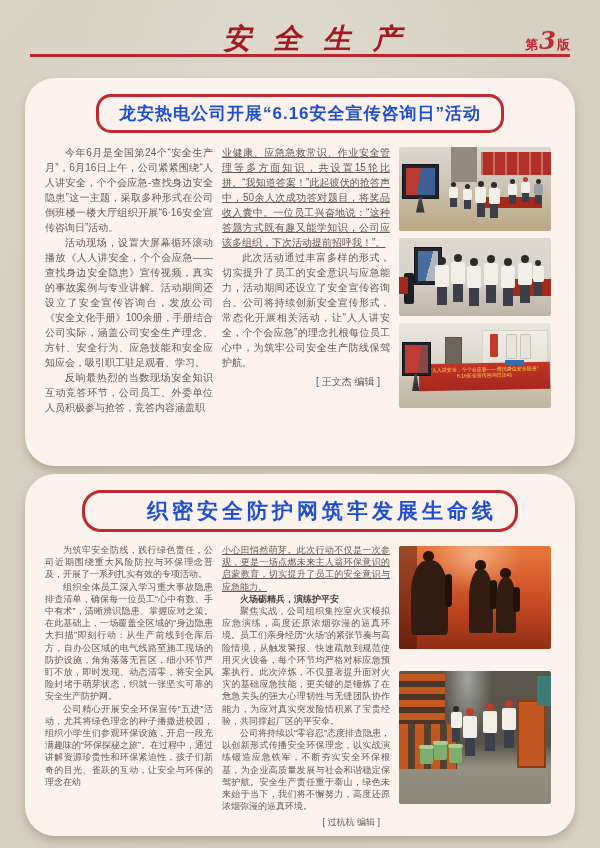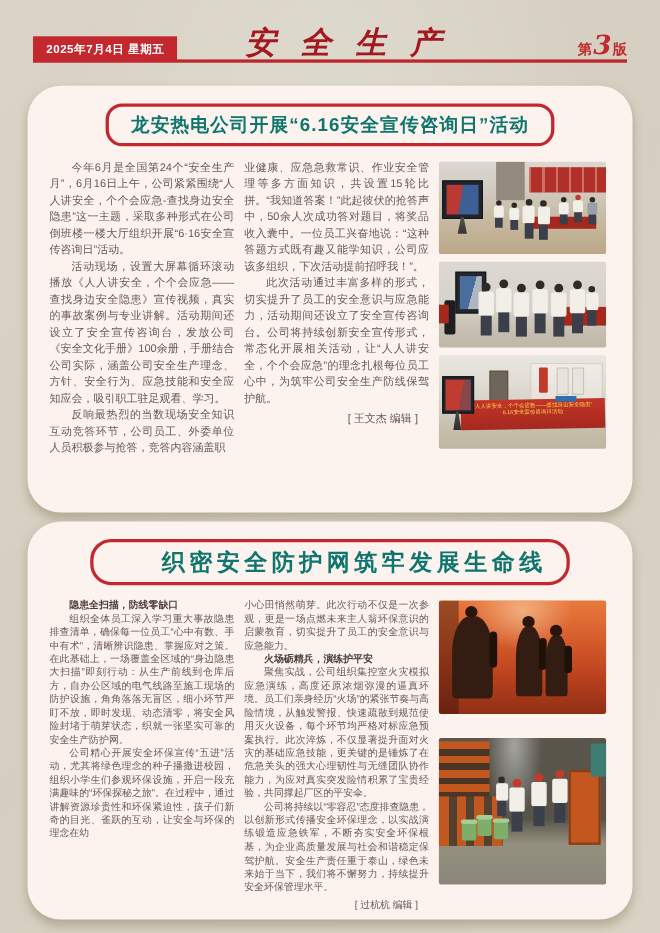--- a/index.html
+++ b/index.html
@@ -39,37 +39,37 @@
   }
   .panel1{top:78px;height:388px;}
   .panel2{top:474px;height:362px;}
 
   .title-box{
     width:fit-content;margin:16px auto 8px auto;
     border:3px solid #c2282e;border-radius:15px;
     padding:5px 20px;background:#fcf2ee;
   }
   .title-box h1{
-    margin:0;color:#0f766e;font-weight:bold;white-space:nowrap;
+    margin:0;color:#1d4ed8;font-weight:bold;white-space:nowrap;
   }
   .panel1 .title-box h1{font-size:17px;letter-spacing:1px;}
   .panel2 .title-box{border-radius:19px;padding:4px 18px;}
   .panel2 .title-box h1{font-size:21px;letter-spacing:4px;margin-left:44px;}
 
   .body-grid{
     display:grid;grid-template-columns:168px 168px 1fr;
     column-gap:9px;align-items:start;
     padding:4px 24px 0 20px;
   }
   .text-col{color:#6b584e;text-align:justify;}
   .panel1 .text-col{font-size:10px;line-height:15px;}
   .panel2 .text-col{font-size:9px;line-height:12.2px;}
   .text-col p{margin:0;}
   .para{text-indent:2em;}
-  .noindent{text-indent:0;}
+  .noindent{text-indent:0;text-decoration:underline;}
   .subhead{font-weight:bold;text-indent:2em;color:#4e3e36;}
   .editor{text-align:right;padding-right:10px;margin-top:4px;color:#6b584e;}
   .panel1 .editor{font-size:10px;}
   .panel2 .editor{font-size:9px;}
 
   
   .photo-col{display:flex;flex-direction:column;}
   .photo{position:relative;overflow:hidden;width:100%;border-radius:2px;}
 
   
@@ -149,23 +149,20 @@
   .helmet .head{background:#c23b2a;}
   .dark-torso .torso{background:#9aa0a8;}
 </style>
 </head>
 <body>
 
 <div class="page">
 
   <div class="header">
     <div class="header-rule"></div>
-    <div class="date-box">
-      <span>2025年7月4日  星期五</span>
-    </div>
     <div class="masthead">安全生产</div>
     <div class="edition">
       <span>第</span><span class="ed-num">3</span><span>版</span>
     </div>
   </div>
 
   <section class="panel panel1">
     <div class="title-box">
       <h1>龙安热电公司开展“6.16安全宣传咨询日”活动</h1>
     </div>
@@ -294,30 +291,30 @@
       </div>
     </div>
   </section>
 
   <section class="panel panel2">
     <div class="title-box">
       <h1>织密安全防护网筑牢发展生命线</h1>
     </div>
     <div class="body-grid">
       <div class="text-col">
-          <p class="subhead">隐患全扫描，防线零缺口</p>
+          <p class="para">为筑牢安全防线，践行绿色责任，公司近期围绕重大风险防控与环保理念普及，开展了一系列扎实有效的专项活动。</p>
           <p class="para">组织全体员工深入学习重大事故隐患排查清单，确保每一位员工“心中有数、手中有术”，清晰辨识隐患、掌握应对之策。在此基础上，一场覆盖全区域的“身边隐患大扫描”即刻行动：从生产前线到仓库后方，自办公区域的电气线路至施工现场的防护设施，角角落落无盲区，细小环节严盯不放，即时发现、动态清零，将安全风险封堵于萌芽状态，织就一张坚实可靠的安全生产防护网。</p>
           <p class="para">公司精心开展安全环保宣传“五进”活动，尤其将绿色理念的种子播撒进校园，组织小学生们参观环保设施，开启一段充满趣味的“环保探秘之旅”。在过程中，通过讲解资源珍贵性和环保紧迫性，孩子们新奇的目光、雀跃的互动，让安全与环保的理念在幼</p>
         </div>
       <div class="text-col">
         <div>
             <p class="para noindent">小心田悄然萌芽。此次行动不仅是一次参观，更是一场点燃未来主人翁环保意识的启蒙教育，切实提升了员工的安全意识与应急能力。</p>
             <p class="subhead">火场砺精兵，演练护平安</p>
             <p class="para">聚焦实战，公司组织集控室火灾模拟应急演练，高度还原浓烟弥漫的逼真环境。员工们亲身经历“火场”的紧张节奏与高险情境，从触发警报、快速疏散到规范使用灭火设备，每个环节均严格对标应急预案执行。此次淬炼，不仅显著提升面对火灾的基础应急技能，更关键的是锤炼了在危急关头的强大心理韧性与无缝团队协作能力，为应对真实突发险情积累了宝贵经验，共同撑起厂区的平安伞。</p>
-            <p class="para">公司将持续以“零容忍”态度排查隐患，以创新形式传播安全环保理念，以实战演练锻造应急铁军，不断夯实安全环保根基，为企业高质量发展与社会和谐稳定保驾护航。安全生产责任重于泰山，绿色未来始于当下，我们将不懈努力，持续提升安全环保管理水平。</p>
+            <p class="para">公司将持续以“零容忍”态度排查隐患，以创新形式传播安全环保理念，以实战演练锻造应急铁军，不断夯实安全环保根基，为企业高质量发展与社会和谐稳定保驾护航。安全生产责任重于泰山，绿色未来始于当下，我们将不懈努力，高度还原浓烟弥漫的逼真环境。</p>
           </div>
         <div class="editor">[ 过杭杭 编辑 ]</div>
       </div>
       <div class="photo-col">
 
         <div class="photo ph-a2-1">
           <div class="smoke"></div>
           <div class="wall-l"></div>
           <div class="ff" style="left:8%;top:14%;width:24%;height:72%">
               <div class="head"></div>

